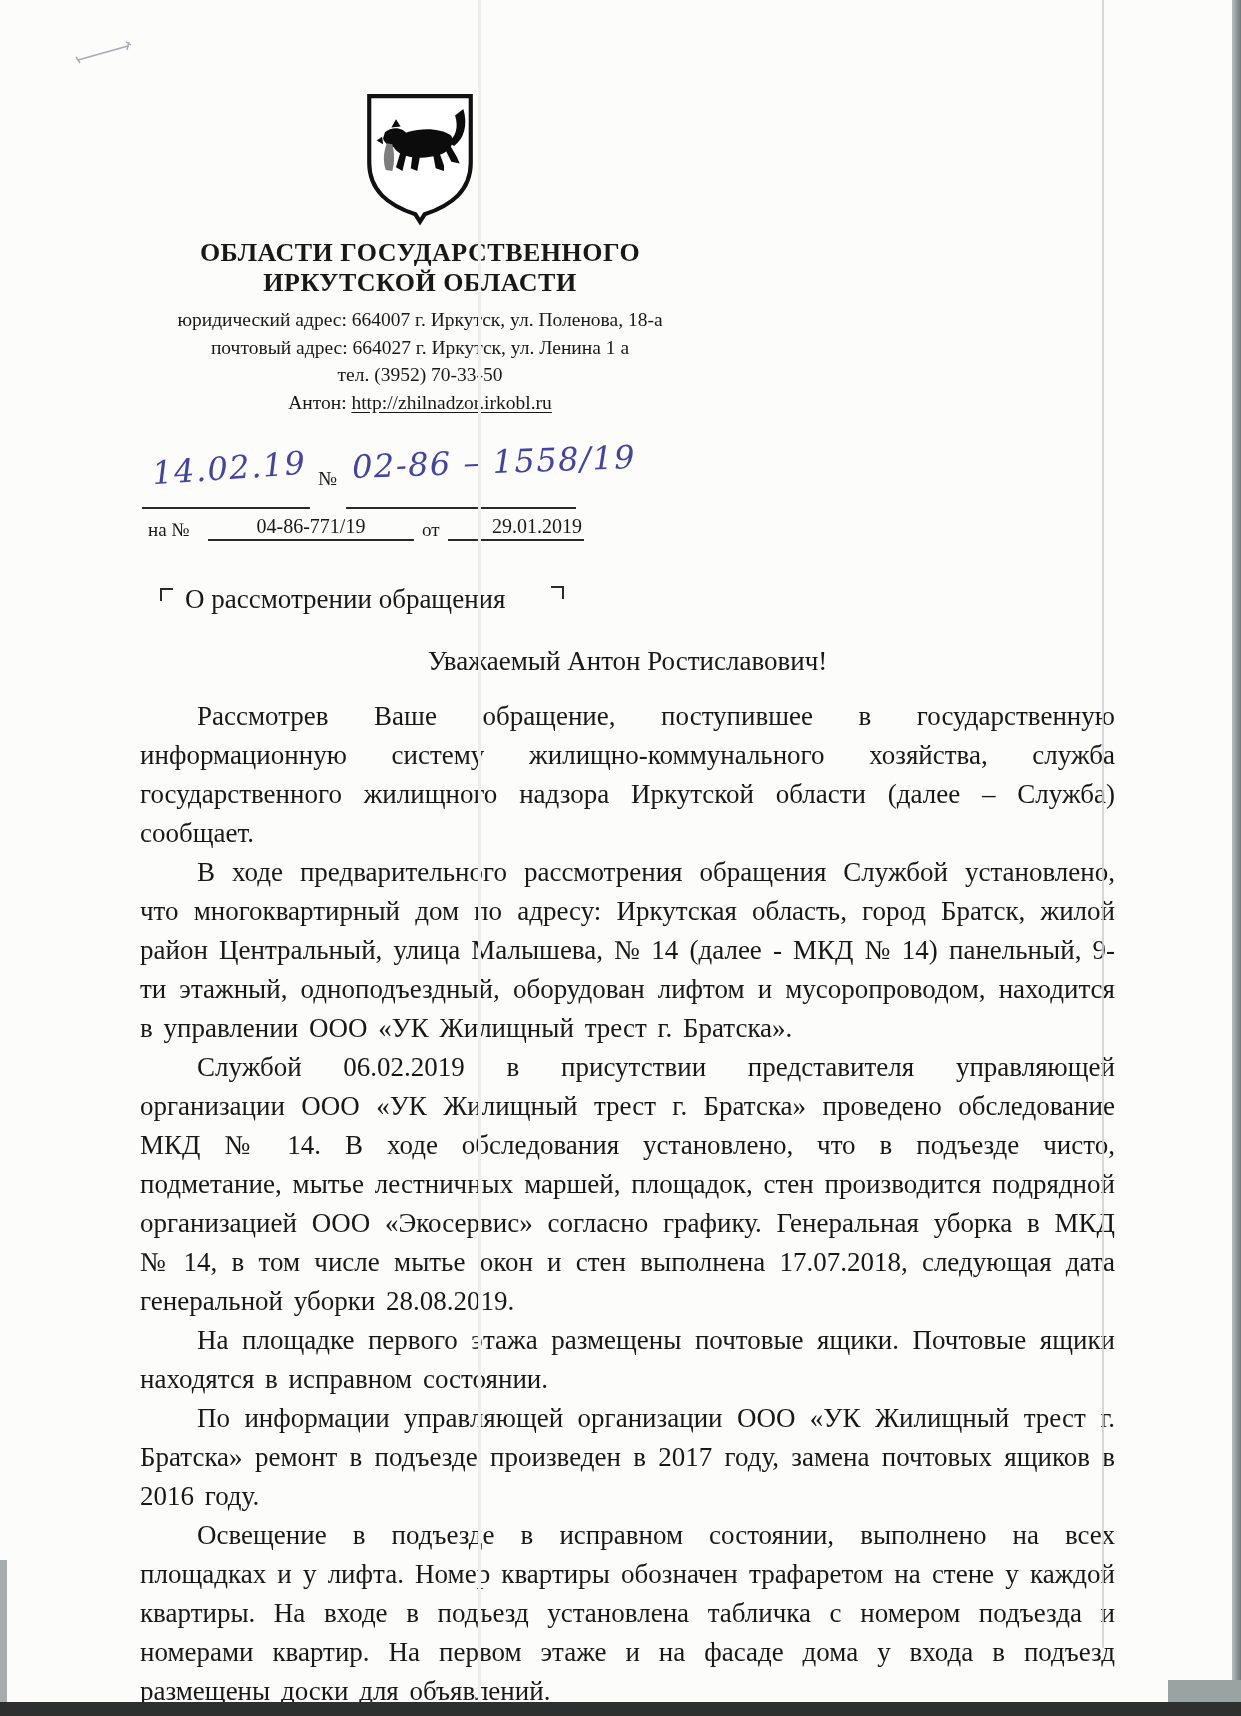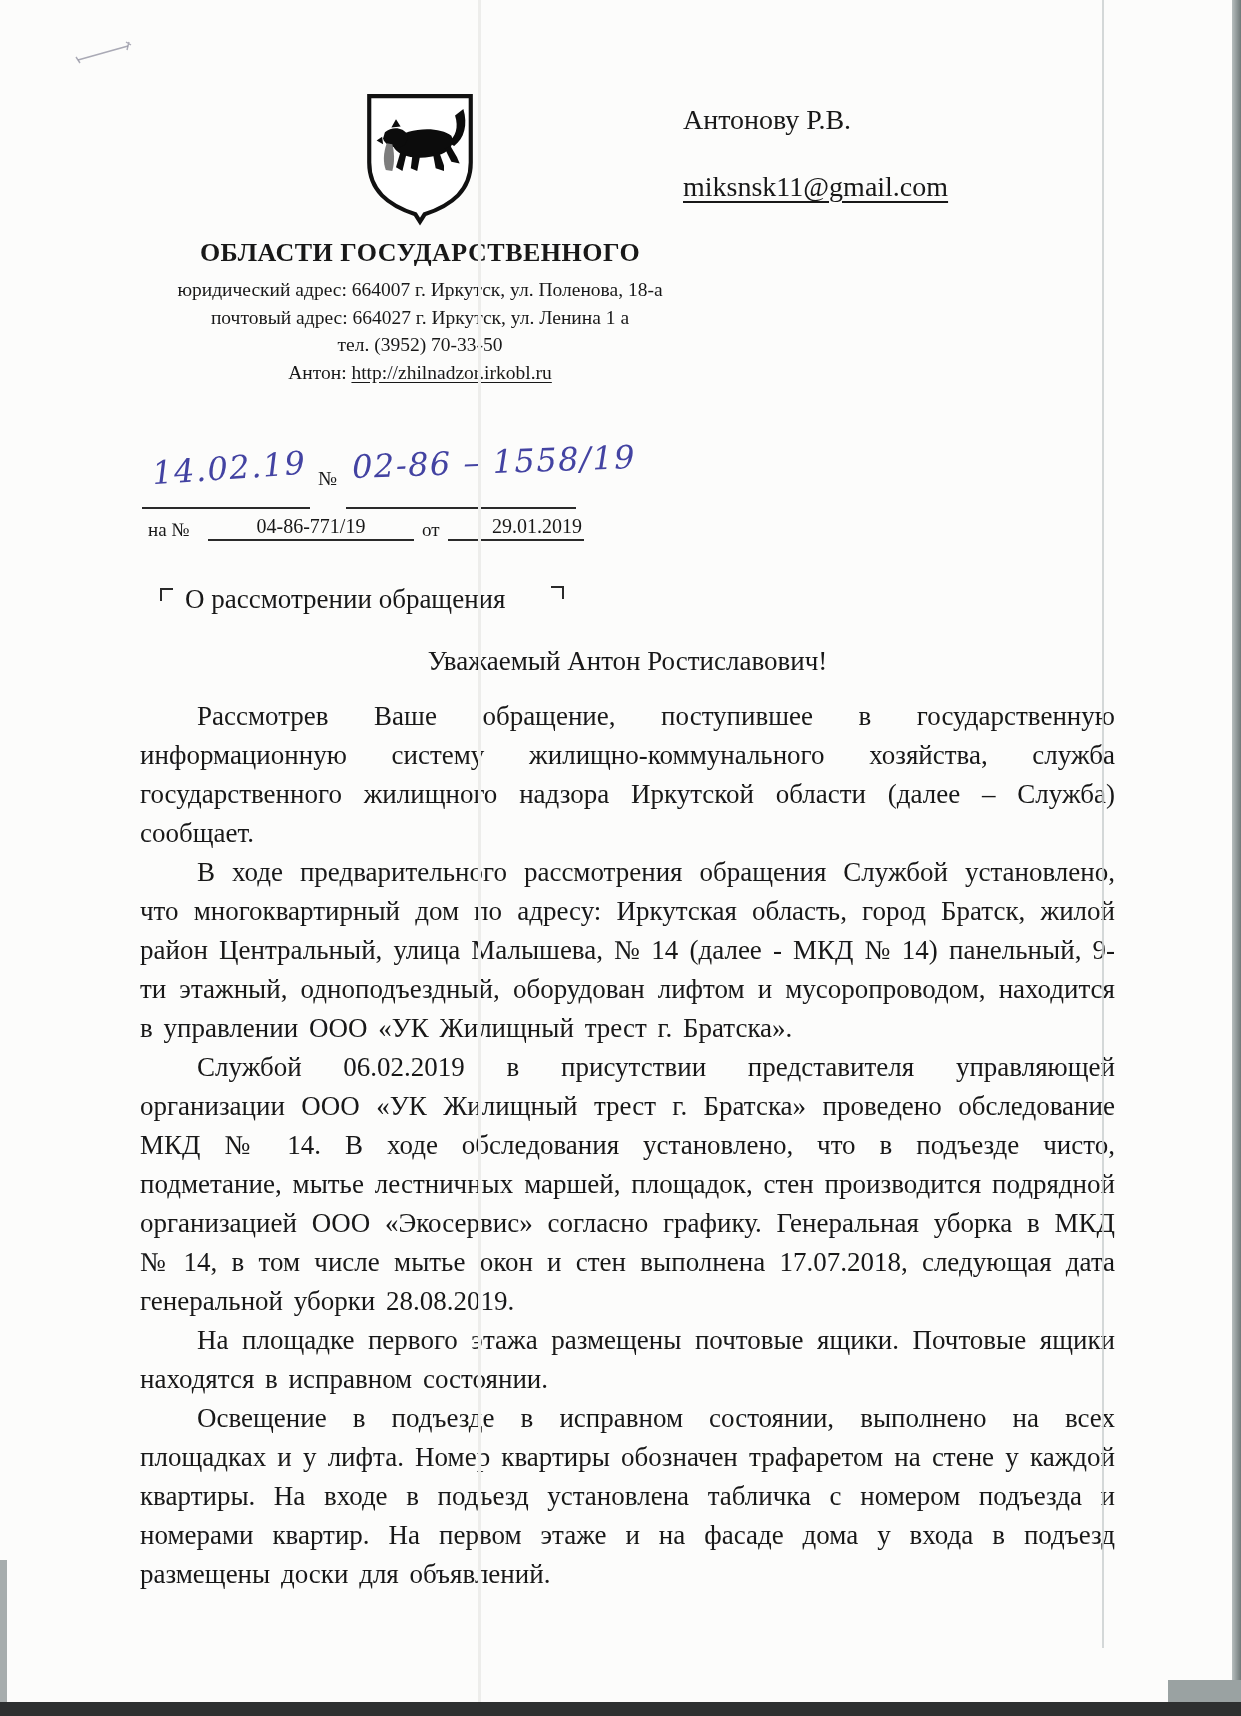--- a/index.html
+++ b/index.html
@@ -97,37 +97,34 @@
 
         <path d="M79,68 l3,16 9,3 0,-6 -5,-14 z"></path>
         <path d="M92,63 l7,14 9,2 -3,-7 -7,-12 z"></path>
       </g>
 
       <path d="M29,57 C25,68 25,78 28,86 L35,87 C38,76 37,66 35,58 Z" fill="#7d7d7d"></path>
     </svg>
 
     <div class="org-name">
       <div>ОБЛАСТИ ГОСУДАРСТВЕННОГО</div>
+      <div>ИРКУТСКОЙ ОБЛАСТИ</div>
     </div>
 
     <div class="addr">
       <div class="line">юридический адрес: 664007 г. Иркутск, ул. Поленова, 18-а</div>
       <div class="line">почтовый адрес: 664027 г. Иркутск, ул. Ленина 1 а</div>
       <div class="line">тел. (3952) 70-33-50</div>
       <div class="line">
         <span>Антон:</span>
         <span class="u">http://zhilnadzor.irkobl.ru</span>
       </div>
     </div>
   </div>
 
-  <div class="recipient">
-    <div>Антонову Р.В.</div>
-    <div class="email">miksnsk11@gmail.com</div>
-  </div>
 
   <div class="reg">
     <span class="hand hand-date">14.02.19</span>
     <span class="num-sign">№</span>
     <span class="hand hand-num">02-86 – 1558/19</span>
     <span class="ln ln1"></span>
     <span class="ln ln2"></span>
 
     <span class="row2-label">на №</span>
     <span class="row2-num">04-86-771/19</span>
@@ -142,20 +139,21 @@
     <span class="subject-text">О рассмотрении обращения</span>
     <span class="corner corner-right"></span>
   </div>
 
   <div class="body-block">
     <div class="salutation">Уважаемый Антон Ростиславович!</div>
     <p>Рассмотрев Ваше обращение, поступившее в государственную информационную систему жилищно-коммунального хозяйства, служба государственного жилищного надзора Иркутской области (далее – Служба) сообщает.</p>
     <p>В ходе предварительного рассмотрения обращения Службой установлено, что многоквартирный дом по адресу: Иркутская область, город Братск, жилой район Центральный, улица Малышева, № 14 (далее - МКД № 14) панельный, 9-ти этажный, одноподъездный, оборудован лифтом и мусоропроводом, находится в управлении ООО «УК Жилищный трест г. Братска».</p>
     <p>Службой 06.02.2019 в присутствии представителя управляющей организации ООО «УК Жилищный трест г. Братска» проведено обследование МКД № 14. В ходе обследования установлено, что в подъезде чисто, подметание, мытье лестничных маршей, площадок, стен производится подрядной организацией ООО «Экосервис» согласно графику. Генеральная уборка в МКД № 14, в том числе мытье окон и стен выполнена 17.07.2018, следующая дата генеральной уборки 28.08.2019.</p>
     <p>На площадке первого этажа размещены почтовые ящики. Почтовые ящики находятся в исправном состоянии.</p>
+    <p>По информации управляющей организации ООО «УК Жилищный трест г. Братска» ремонт в подъезде произведен в 2017 году, замена почтовых ящиков в 2016 году.</p>
     <p>Освещение в подъезде в исправном состоянии, выполнено на всех площадках и у лифта. Номер квартиры обозначен трафаретом на стене у каждой квартиры. На входе в подъезд установлена табличка с номером подъезда и номерами квартир. На первом этаже и на фасаде дома у входа в подъезд размещены доски для объявлений.</p>
   </div>
 
   <div class="streak-2"></div>
   <div class="streak-1"></div>
   <div class="edge-left-low"></div>
   <div class="edge-right"></div>
   <div class="edge-bottom-right"></div>
   <div class="edge-bottom"></div>
 

